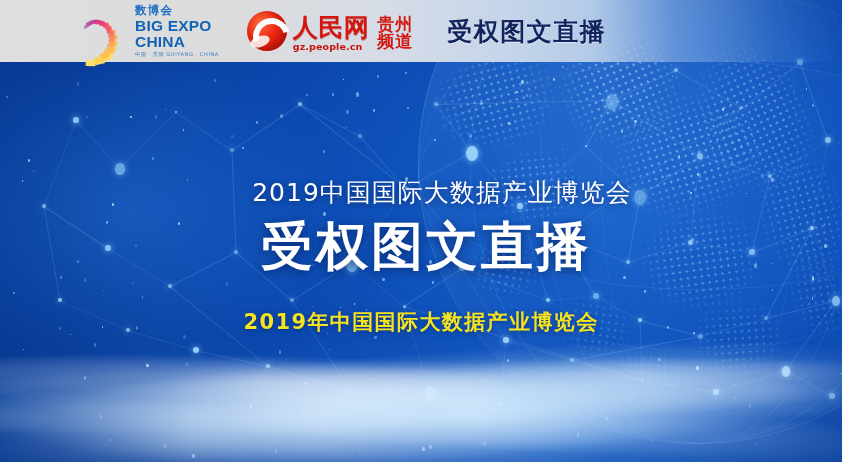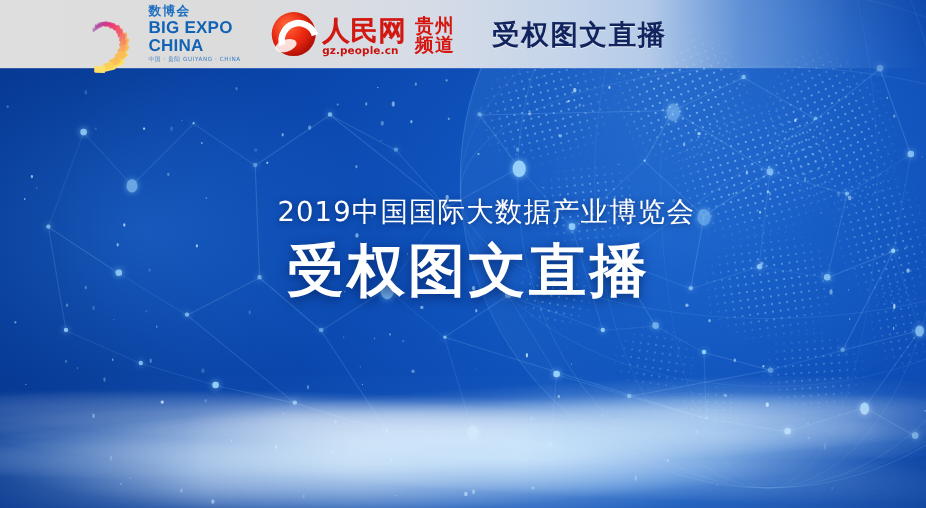--- a/index.html
+++ b/index.html
@@ -572,15 +572,16 @@
         </div>
       </div>
 
       <div class="live-title">受权图文直播</div>
     </div>
   </div>
 
   <div class="copy">
     <div class="sub-cn">2019中国国际大数据产业博览会</div>
     <div class="headline">受权图文直播</div>
+    <div class="gold-cn">2019年中国国际大数据产业博览会</div>
   </div>
 
 </div>
 
 </body></html>

